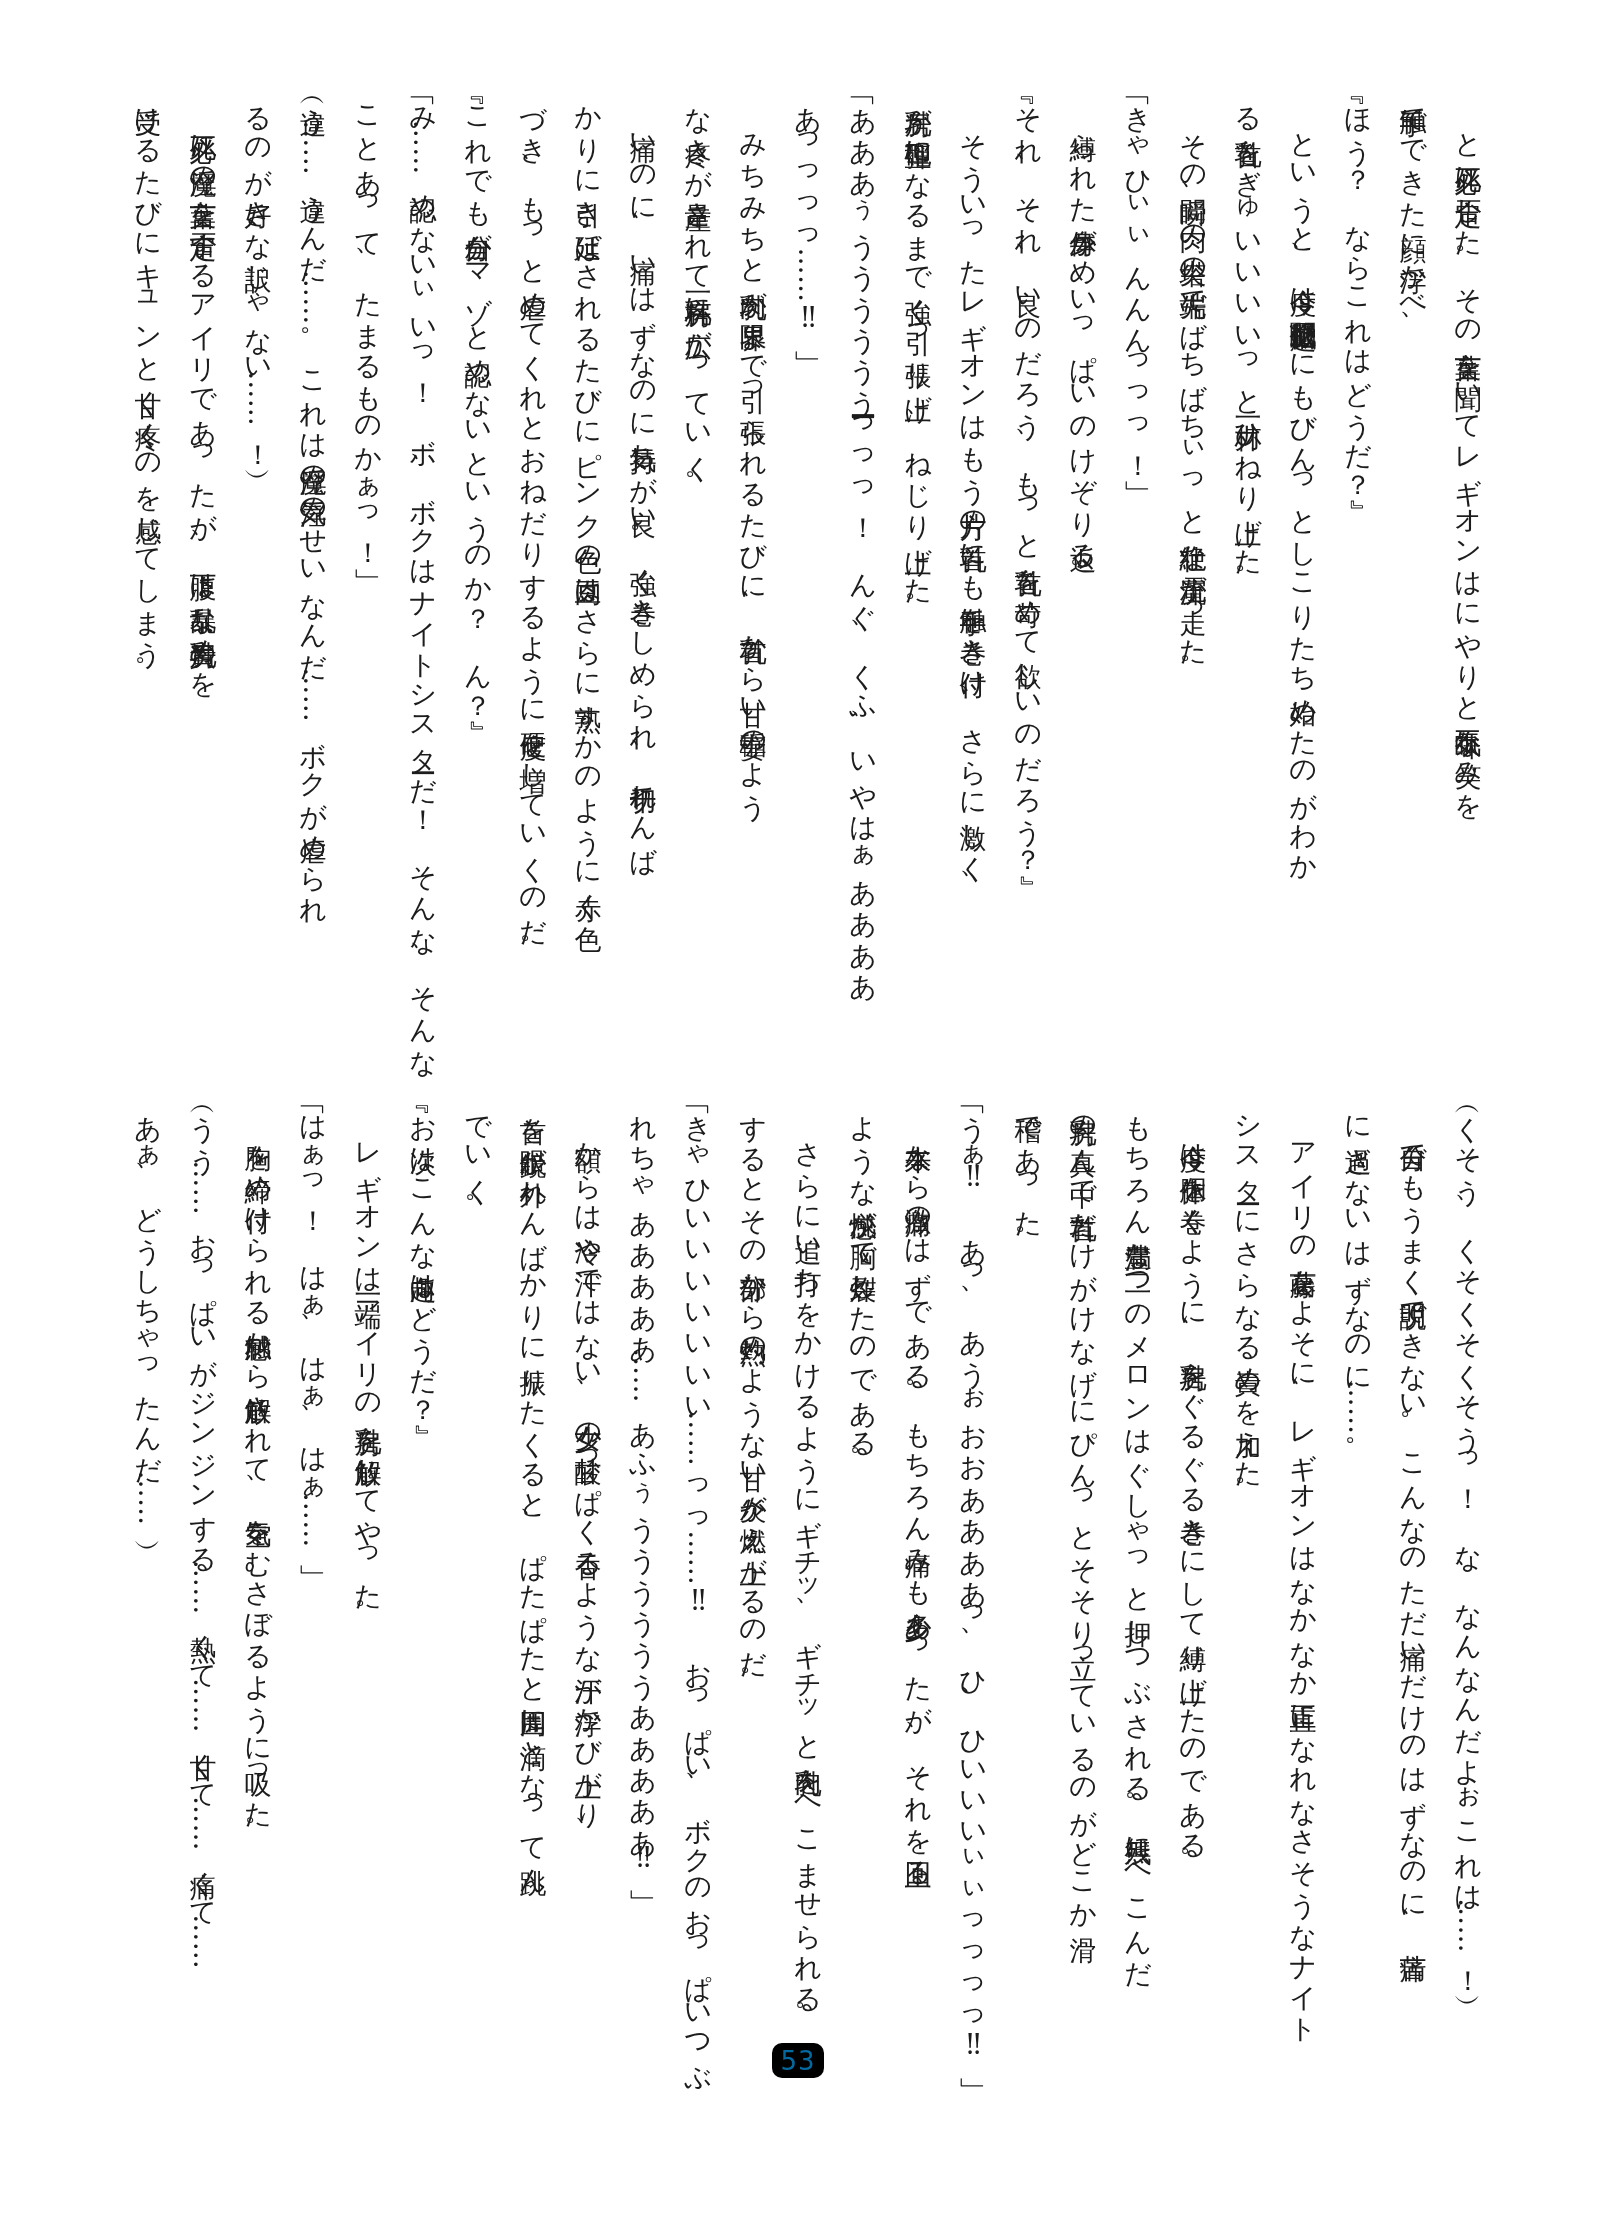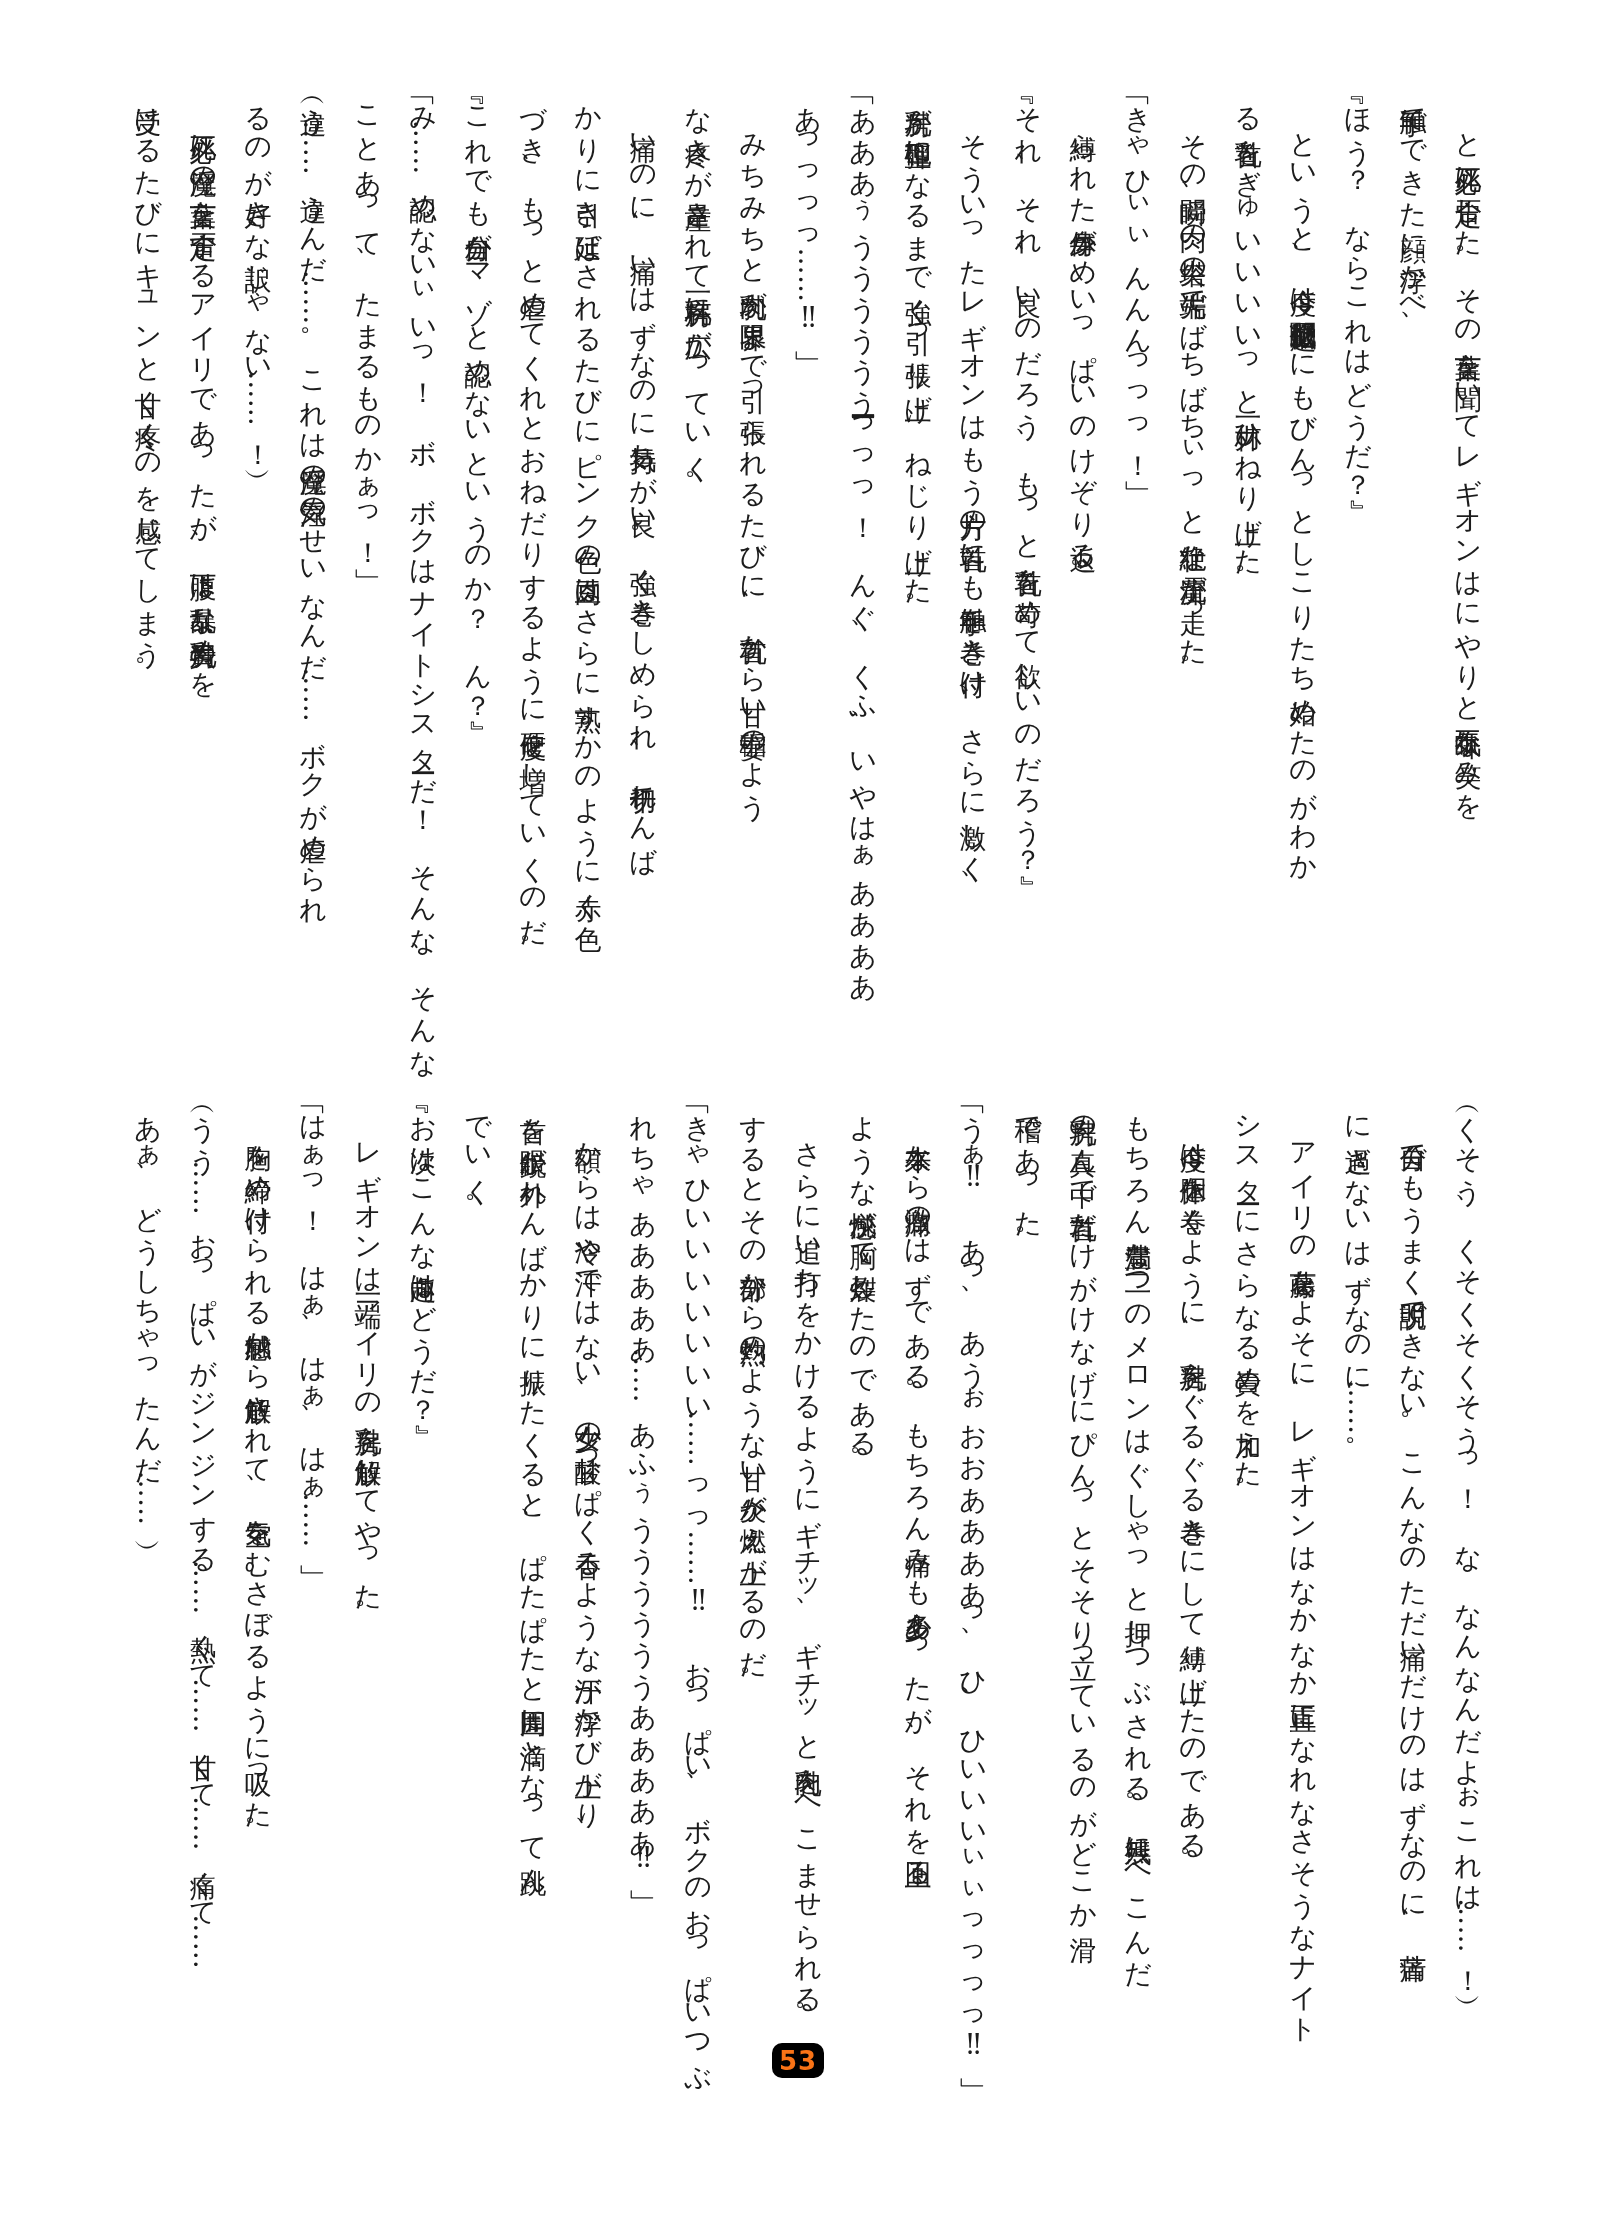--- a/index.html
+++ b/index.html
@@ -37,23 +37,23 @@
     top: 2043px;
     width: 52px;
     height: 35px;
     background: #000000;
     border-radius: 10px;
     display: flex;
     align-items: center;
     justify-content: center;
   }
   .pagenum span {
-    color: #f97316;
+    color: #0369a1;
     font-family: "DejaVu Sans", "Liberation Sans", sans-serif;
-    font-weight: bold;
+    font-weight: normal;
     font-size: 26px;
     letter-spacing: 1px;
     line-height: 1;
   }
 </style>
 </head>
 <body>
 
 <div class="page">
   <div class="vblock top">

